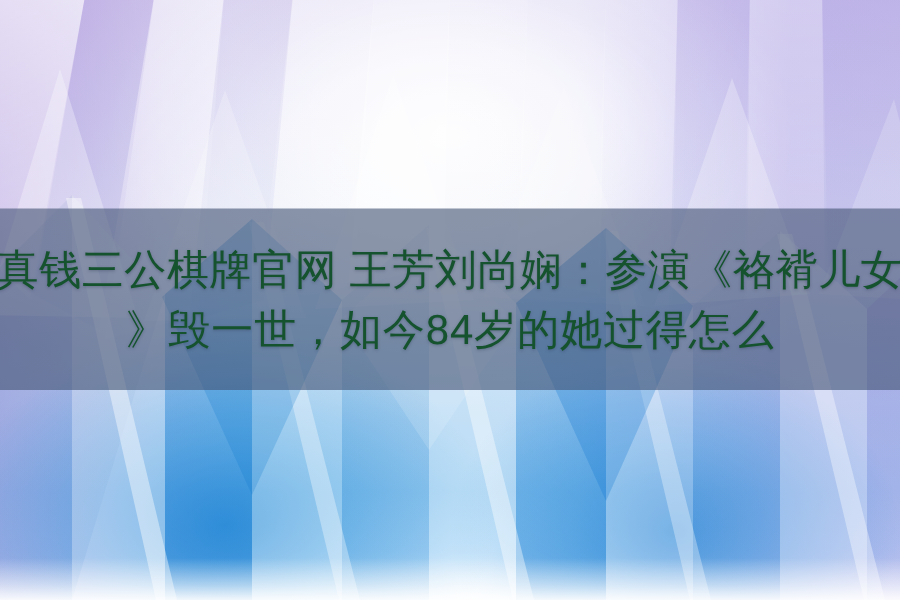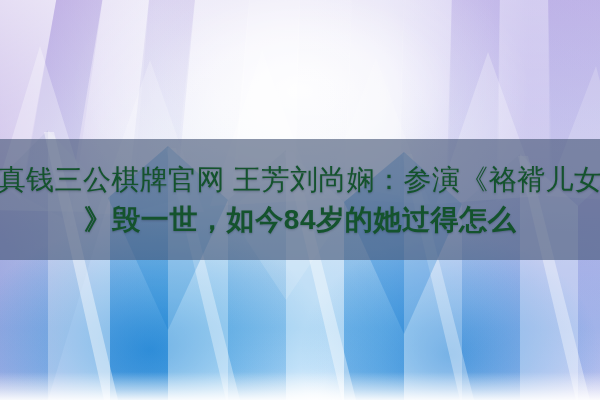--- a/index.html
+++ b/index.html
@@ -110,21 +110,21 @@
   .caption-line {
     color: #14532d;
     font-size: 28px;
     line-height: 40px;
     letter-spacing: 0.4px;
     white-space: nowrap;
     text-align: center;
     font-weight: 400;
     text-shadow: 0 1px 2px rgba(40,52,78,0.35);
   }
-  .caption-line.line2 { letter-spacing: 0.6px; font-weight: bold; }
+  .caption-line.line2 { letter-spacing: 0.6px; }
 </style>
 </head>
 <body>
 
 <div id="banner">
 
   <div class="bg-layer bg-base"></div>
   <div class="bg-layer bg-hue"></div>
   <div class="bg-layer bg-bloom"></div>
   <div class="bg-layer bg-pool"></div>

